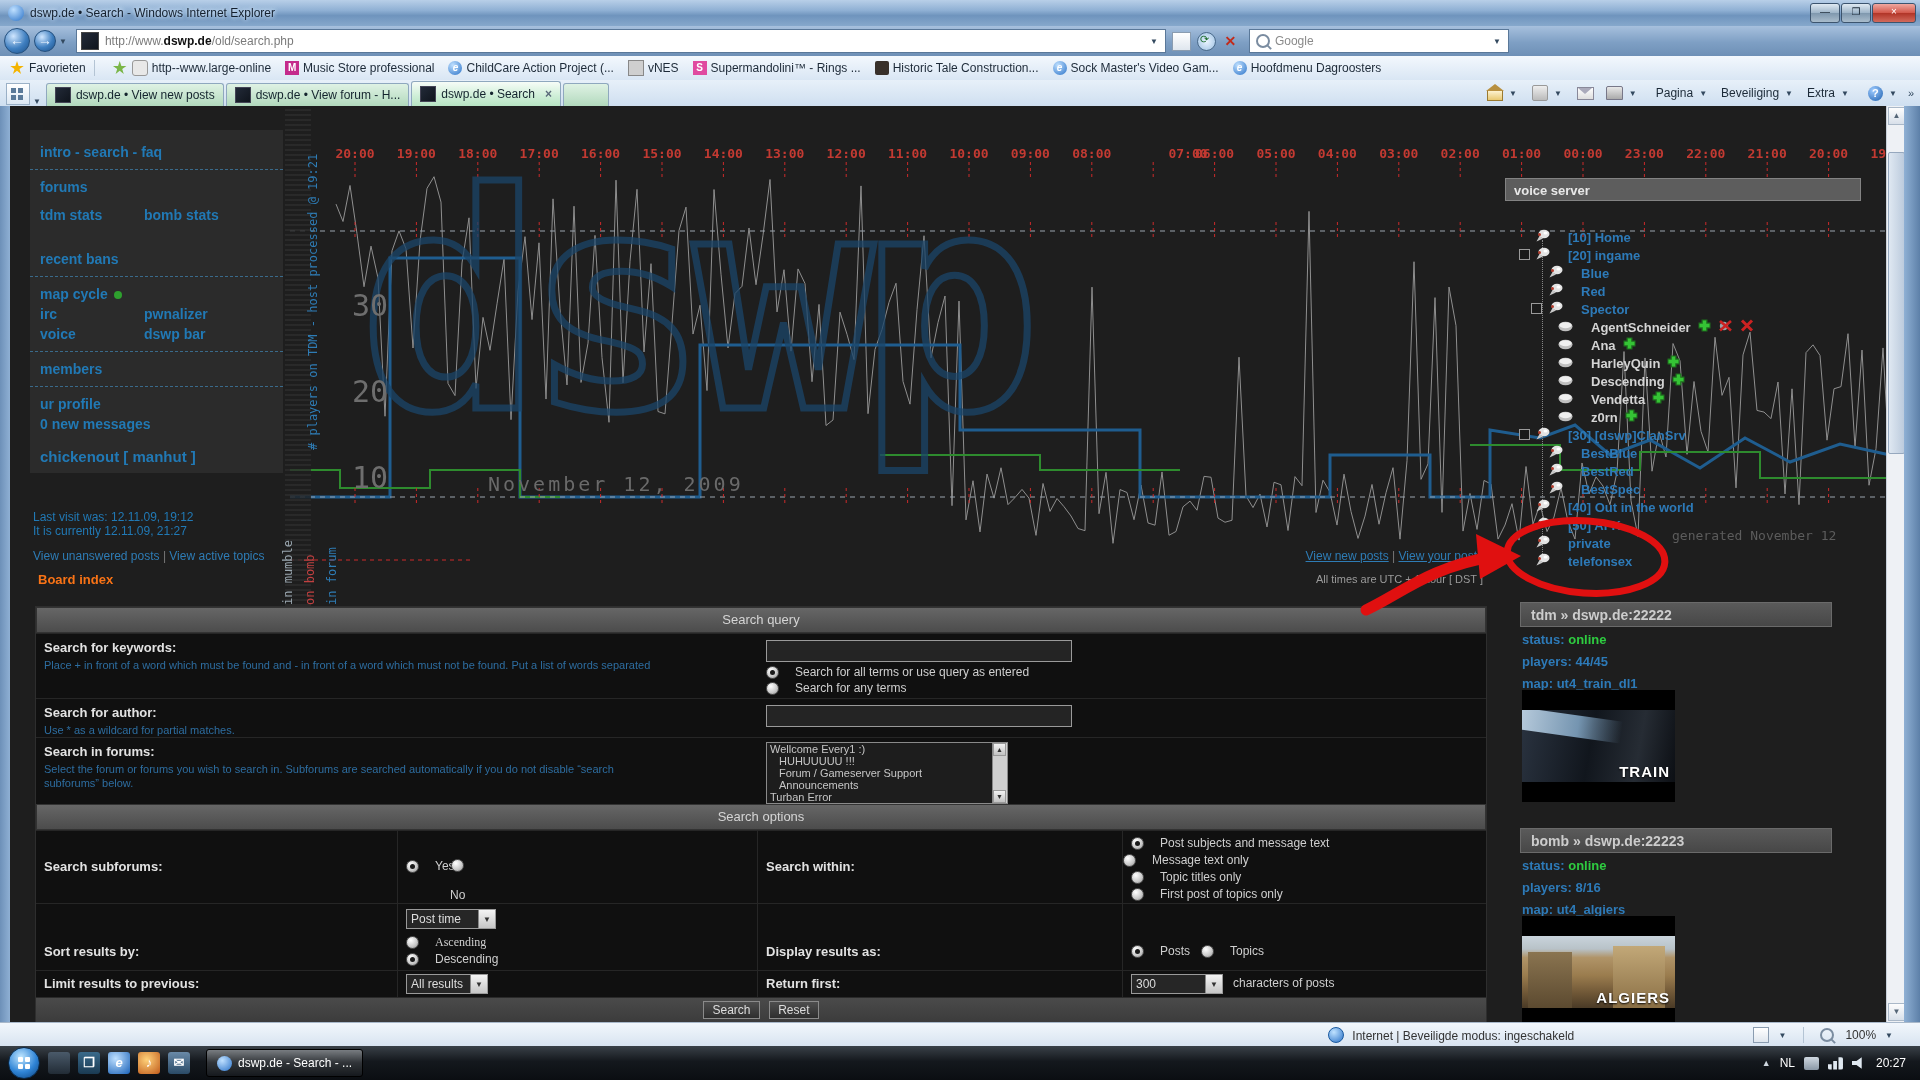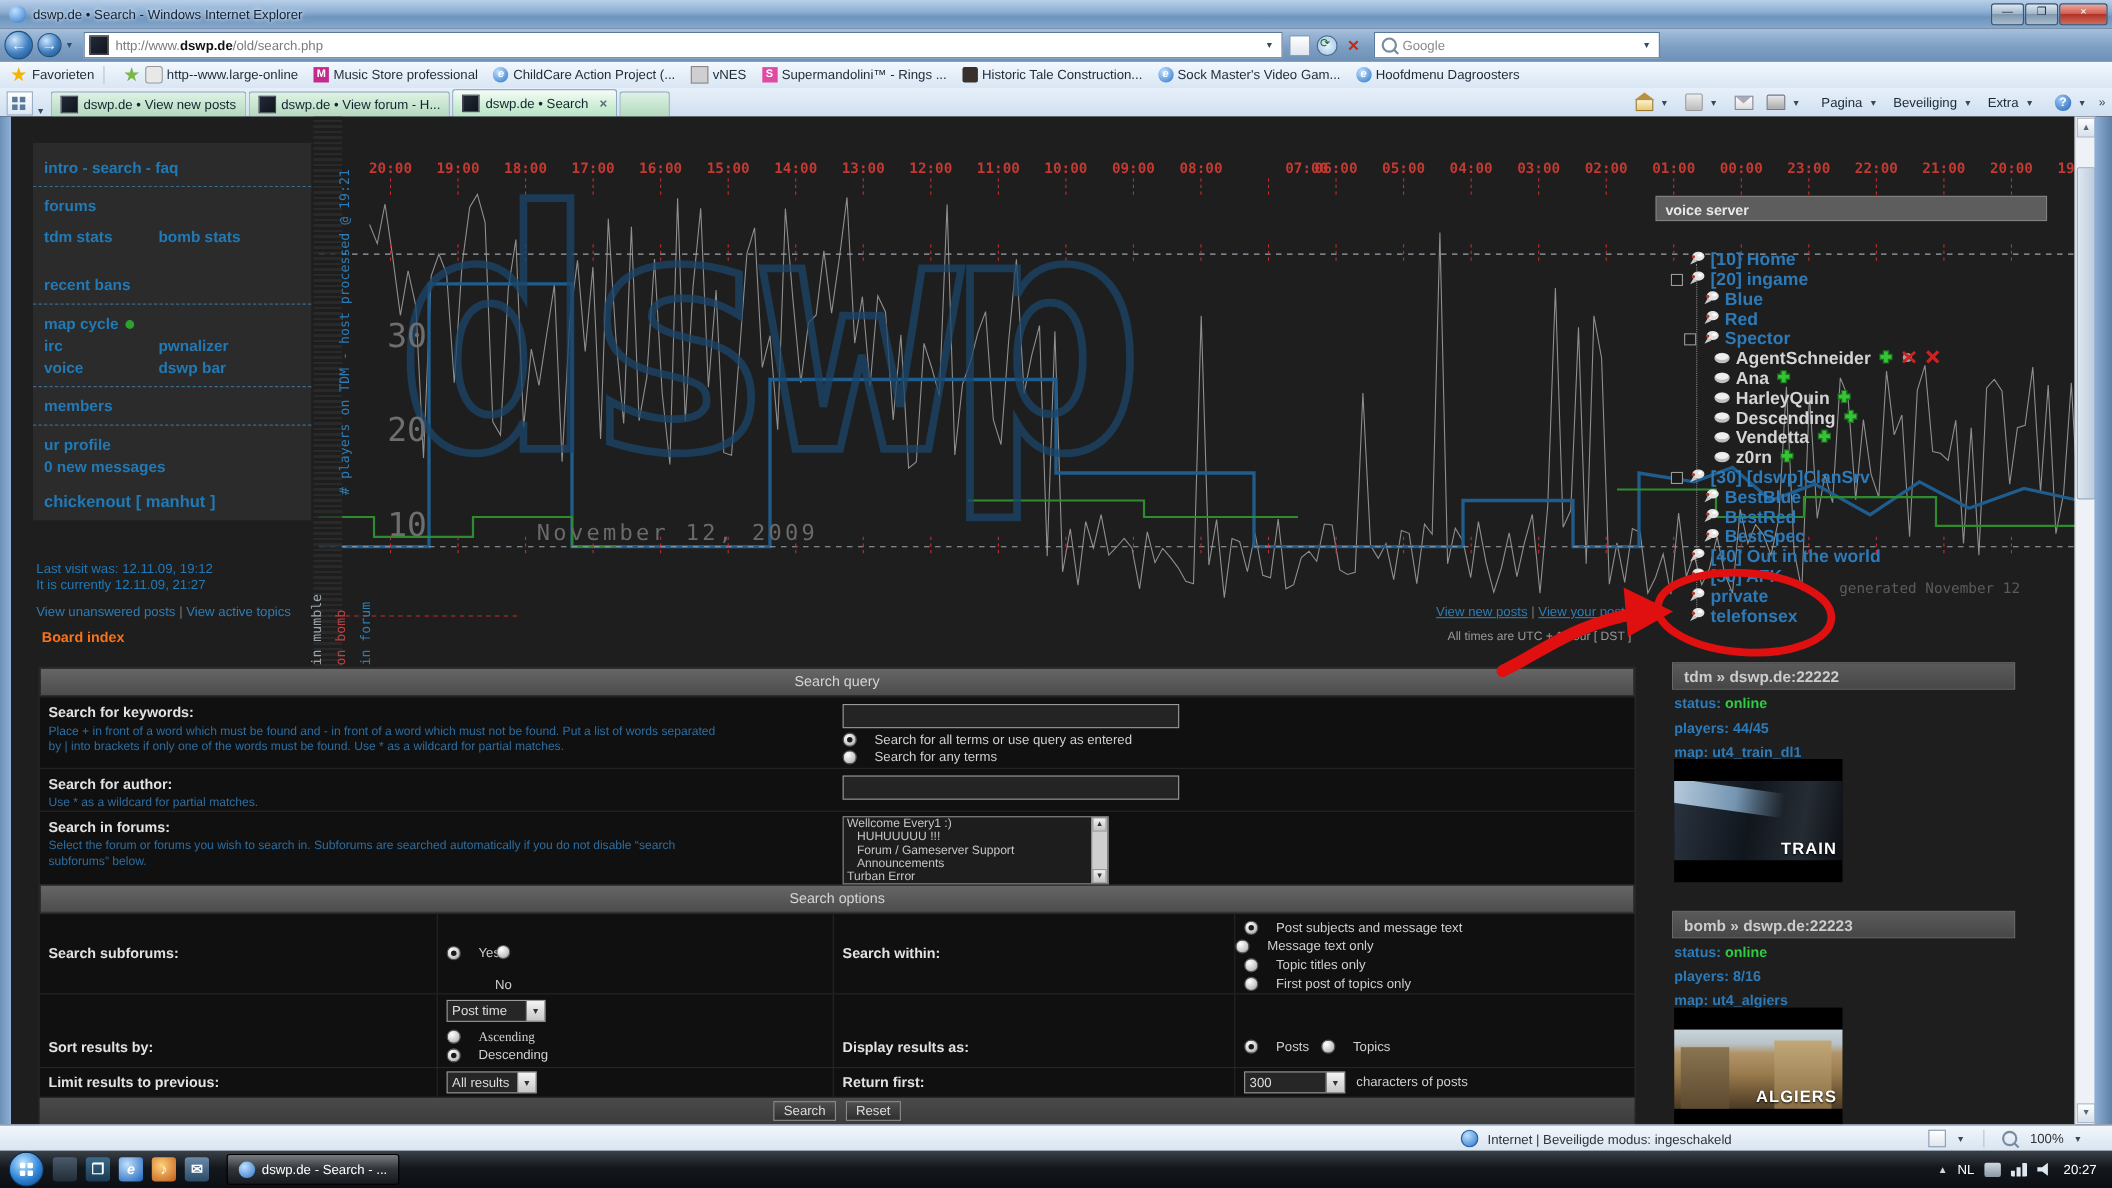--- a/index.html
+++ b/index.html
@@ -82,21 +82,21 @@
   #visit{position:absolute;left:33px;top:510px;font-size:12px;color:#2179b5;line-height:14px;}
   #pagelinks-l{position:absolute;left:33px;top:549px;font-size:12px;color:#2e7cb5;}
   #pagelinks-r{position:absolute;left:1190px;top:549px;width:293px;text-align:right;font-size:12px;color:#2e7cb5;}
   #pagelinks-r span[data-interactable="true"]{text-decoration:underline;}
   #boardindex{position:absolute;left:38px;top:572px;font-size:13px;color:#f97316;font-weight:bold;}
   #tz{position:absolute;left:1083px;top:573px;width:400px;text-align:right;font-size:11px;color:#9a9a9a;}
   
   #voicehdr{position:absolute;left:1505px;top:178px;width:356px;height:23px;background:rgba(145,145,145,.55);border:1px solid rgba(190,190,190,.4);color:#e8e8e8;font-weight:bold;font-size:13px;line-height:23px;padding-left:8px;box-sizing:border-box;}
   #voicetree{position:absolute;left:1505px;top:220px;width:400px;height:355px;}
   .vrow{position:absolute;height:18px;display:flex;align-items:center;white-space:nowrap;}
-  .vrow .lab{font-size:16px;font-weight:bold;margin-left:5px;}
+  .vrow .lab{font-size:13px;font-weight:bold;margin-left:18px;}
   .vrow.channel .lab{color:#2d7ab8;}
   .vrow.player .lab{color:#d4d4d4;}
   .expb{width:9px;height:9px;border:1px solid #9a9a9a;background:#1a1a1a;position:absolute;}
   .badge{display:inline-block;margin-left:7px;}
   #treedots{position:absolute;left:1542px;top:240px;width:1px;height:318px;border-left:1px dotted #888;}
   
   #form{position:absolute;left:35px;top:606px;width:1450px;background:#101010;border:1px solid #2e2e2e;font-size:13px;}
   .sect-hdr{height:24px;background:linear-gradient(#666,#4c4c4c);border:1px solid #333;color:#d5d5d5;text-align:center;line-height:24px;font-size:13px;}
   .frow{position:relative;border-top:1px solid #262626;}
   .flabel{position:absolute;left:8px;top:6px;color:#e2e2e2;font-weight:bold;}
@@ -657,21 +657,20 @@
   <polygon points="1521,556 1476,534 1480,579" fill="#e01010"></polygon>
 </svg>
 
 <div id="form" data-interactable="false">
   <div class="sect-hdr" data-interactable="false">Search query</div>
 
   <div class="frow" style="height:64px;" data-interactable="false">
     <div class="flabel" data-interactable="false">Search for keywords:</div>
     <div class="fhelp" data-interactable="false">
       <div>Place + in front of a word which must be found and - in front of a word which must not be found. Put a list of words separated</div>
-      <div>by | into brackets if only one of the words must be found. Use * as a wildcard for partial matches.</div>
     </div>
     <input class="inp" data-interactable="true" style="">
     <div class="radioline" style="left:730px;top:31px;" data-interactable="true">
       <span class="radio on" data-interactable="true"></span>
       <span data-interactable="false">Search for all terms or use query as entered</span>
     </div>
     <div class="radioline" style="left:730px;top:47px;" data-interactable="true">
       <span class="radio" data-interactable="true"></span>
       <span data-interactable="false">Search for any terms</span>
     </div>

